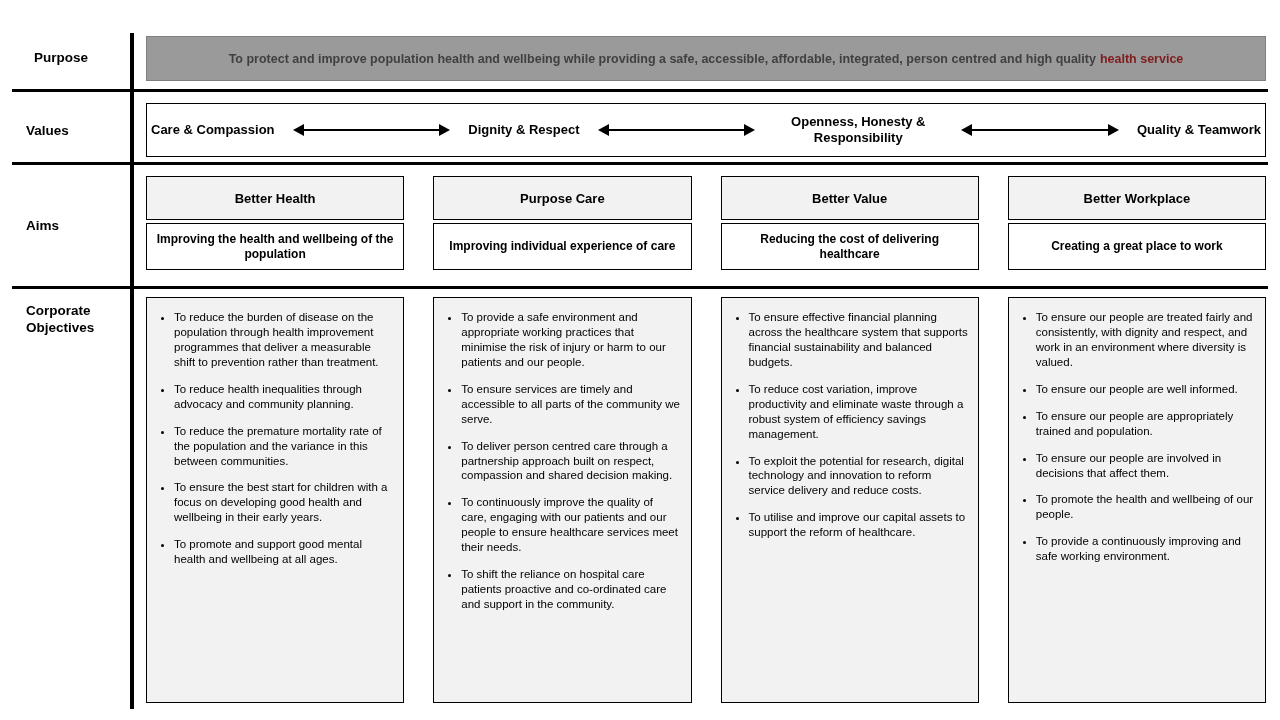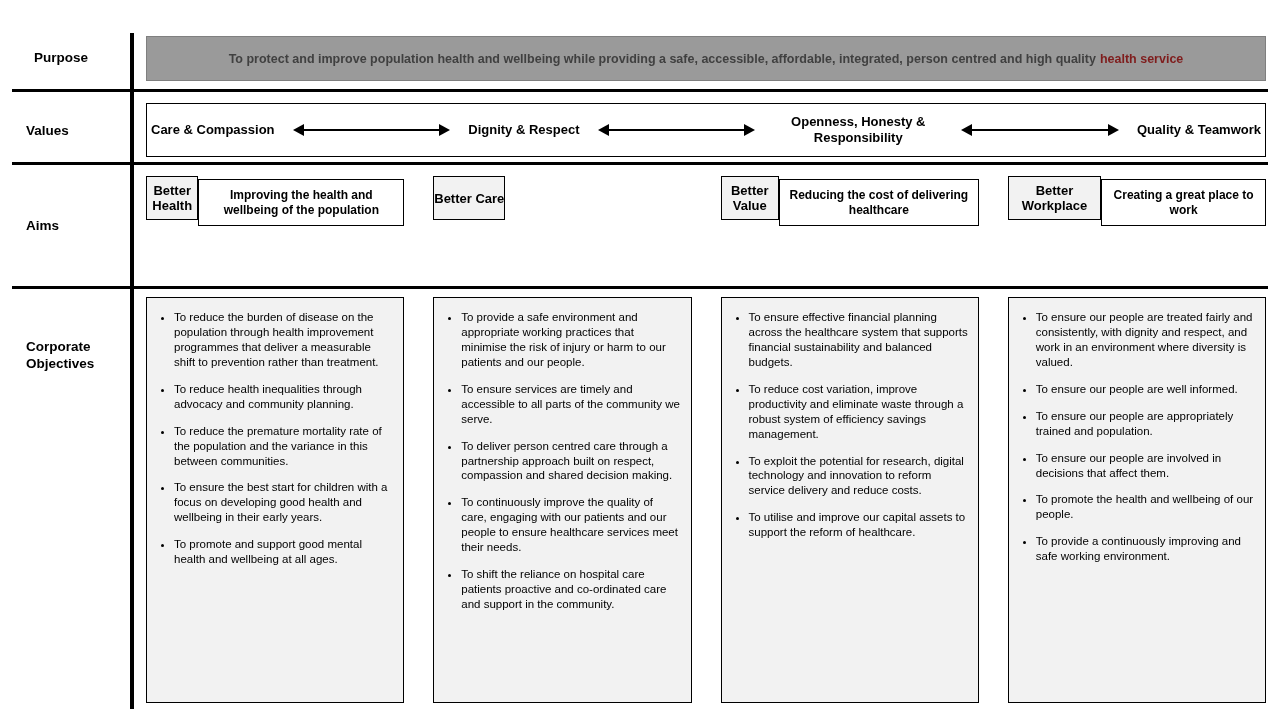--- a/index.html
+++ b/index.html
@@ -9,21 +9,21 @@
   }
   
   .vbar{position:absolute;left:130px;top:33px;width:4px;height:676px;background:#000;}
   .hr{position:absolute;left:12px;width:1256px;height:3px;background:#000;}
   .hr1{top:89px;}.hr2{top:162px;}.hr3{top:286px;}
   
   .rowlabel{position:absolute;left:26px;width:100px;font-weight:bold;font-size:13.5px;line-height:1.25;}
   .lbl-purpose{top:50px;padding-left:8px;}
   .lbl-values{top:123px;}
   .lbl-aims{top:218px;}
-  .lbl-objectives{top:303px;margin-top:36px;}
+  .lbl-objectives{top:303px;}
   
   .banner{
     position:absolute;left:146px;top:36px;width:1120px;height:45px;
     background:#9a9a9a;border:1px solid #7f7f7f;box-sizing:border-box;
     display:flex;align-items:center;justify-content:center;white-space:nowrap;
   }
   .banner-bold{color:#404040;font-weight:bold;font-size:12.5px;}
   .banner-light{color:#7f1d1d;font-weight:bold;font-size:12.5px;margin-left:4px;}
   
   .values-box{
@@ -35,21 +35,21 @@
   .value-item.wrap{width:170px;}
   .value-arrow{flex:1 1 auto;display:flex;align-items:center;margin:0 18px;}
   .value-arrow .tri-l{width:0;height:0;border-top:6px solid transparent;border-bottom:6px solid transparent;border-right:11px solid #000;}
   .value-arrow .tri-r{width:0;height:0;border-top:6px solid transparent;border-bottom:6px solid transparent;border-left:11px solid #000;}
   .value-arrow .shaft{flex:1;height:2.5px;background:#000;}
   
   .aims-grid{
     position:absolute;left:146px;top:176px;width:1120px;
     display:grid;grid-template-columns:repeat(4,1fr);column-gap:29px;
   }
-  .aim-column{display:flex;flex-direction:row;}
+  .aim-column{display:flex;flex-direction:column;}
   .aim-title{
     border:1.2px solid #000;background:#f2f2f2;box-sizing:border-box;height:44px;
     display:flex;align-items:center;justify-content:center;
     font-weight:bold;font-size:13px;text-align:center;
   }
   .aim-subtitle{
     margin-top:3px;border:1.2px solid #000;background:#ffffff;box-sizing:border-box;height:47px;
     display:flex;align-items:center;justify-content:center;
     font-weight:bold;font-size:12px;text-align:center;line-height:1.25;padding:0 8px;
   }
@@ -108,21 +108,22 @@
     </div>
     <div class="value-item">Quality &amp; Teamwork</div>
   </div>
 
   <div class="aims-grid">
     <div class="aim-column">
       <div class="aim-title">Better Health</div>
       <div class="aim-subtitle">Improving the health and wellbeing of the population</div>
     </div>
     <div class="aim-column">
-      <div class="aim-title">Better Care</div>
+      <div class="aim-title">Purpose Care</div>
+      <div class="aim-subtitle">Improving individual experience of care</div>
     </div>
     <div class="aim-column">
       <div class="aim-title">Better Value</div>
       <div class="aim-subtitle">Reducing the cost of delivering healthcare</div>
     </div>
     <div class="aim-column">
       <div class="aim-title">Better Workplace</div>
       <div class="aim-subtitle">Creating a great place to work</div>
     </div>
   </div>

